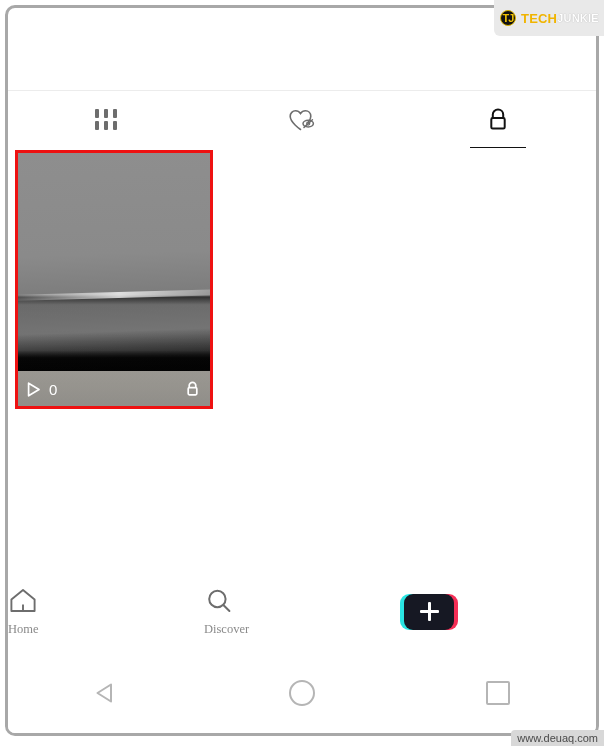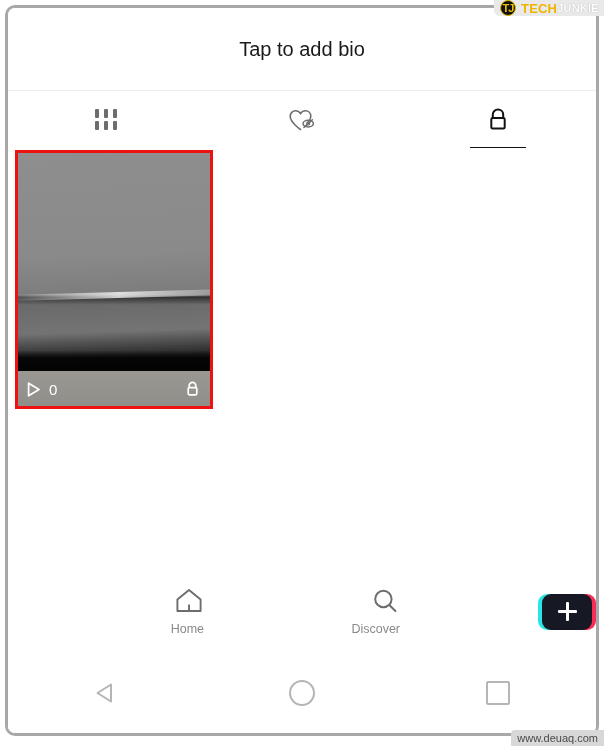--- a/index.html
+++ b/index.html
@@ -21,21 +21,21 @@
     width: 594px; height: 731px;
     border: 3px solid #a8a8a8;
     border-radius: 10px;
     background: #ffffff;
     overflow: hidden;
   }
   
   #logo {
     position: absolute;
     right: 0px; top: 0px;
-    width: 110px; height: 16px;
+    width: 110px; height: 36px;
     background: #e9e9e9;
     border-bottom-left-radius: 6px;
     display: flex; align-items: center;
     padding-left: 6px;
     z-index: 50;
   }
   #logo .mark {
     width: 16px; height: 16px;
     border-radius: 50%;
     background: #111;
@@ -125,21 +125,21 @@
     padding: 0 9px 0 7px;
   }
   .thumb .plays { display: flex; align-items: center; gap: 7px; }
   .thumb .plays span { color: #fff; font-size: 15px; }
   
   #app-nav {
     position: absolute; left: 0; bottom: 80px;
     width: 100%; height: 83px;
     display: flex; align-items: center; background: #fff;
   }
-  .nav-item { flex: 1; display: flex; flex-direction: column; align-items: flex-end; gap: 7px; }
+  .nav-item { flex: 1; display: flex; flex-direction: column; align-items: flex-start; gap: 7px; font-family: Liberation Serif, serif; }
   .nav-item .label { font-size: 12.5px; color: #8a8a8a; }
   .nav-item.active .label { color: #161616; font-weight: bold; }
   .add-btn {
     position: relative; width: 58px; height: 36px;
   }
   .add-btn .cy, .add-btn .pk, .add-btn .core {
     position: absolute; top: 0; height: 36px; border-radius: 9px;
   }
   .add-btn .cy { left: 0; width: 50px; background: #2ae5e3; }
   .add-btn .pk { right: 0; width: 50px; background: #f52e56; }
@@ -173,23 +173,20 @@
     font-family: "Liberation Sans", sans-serif;
     margin-top: 28px;
   }
 </style>
 </head>
 <body>
 
 <div id="frame">
   <div id="device">
 
-    <div id="bio-header">
-      <div class="bio-text">Tap to add bio</div>
-    </div>
     <div class="divider" style="top:82px;"></div>
 
     <div id="tabs">
 
       <div class="tab">
         <div class="grid-icon">
           <i></i>
             <i></i>
             <i></i>
             <i></i>

